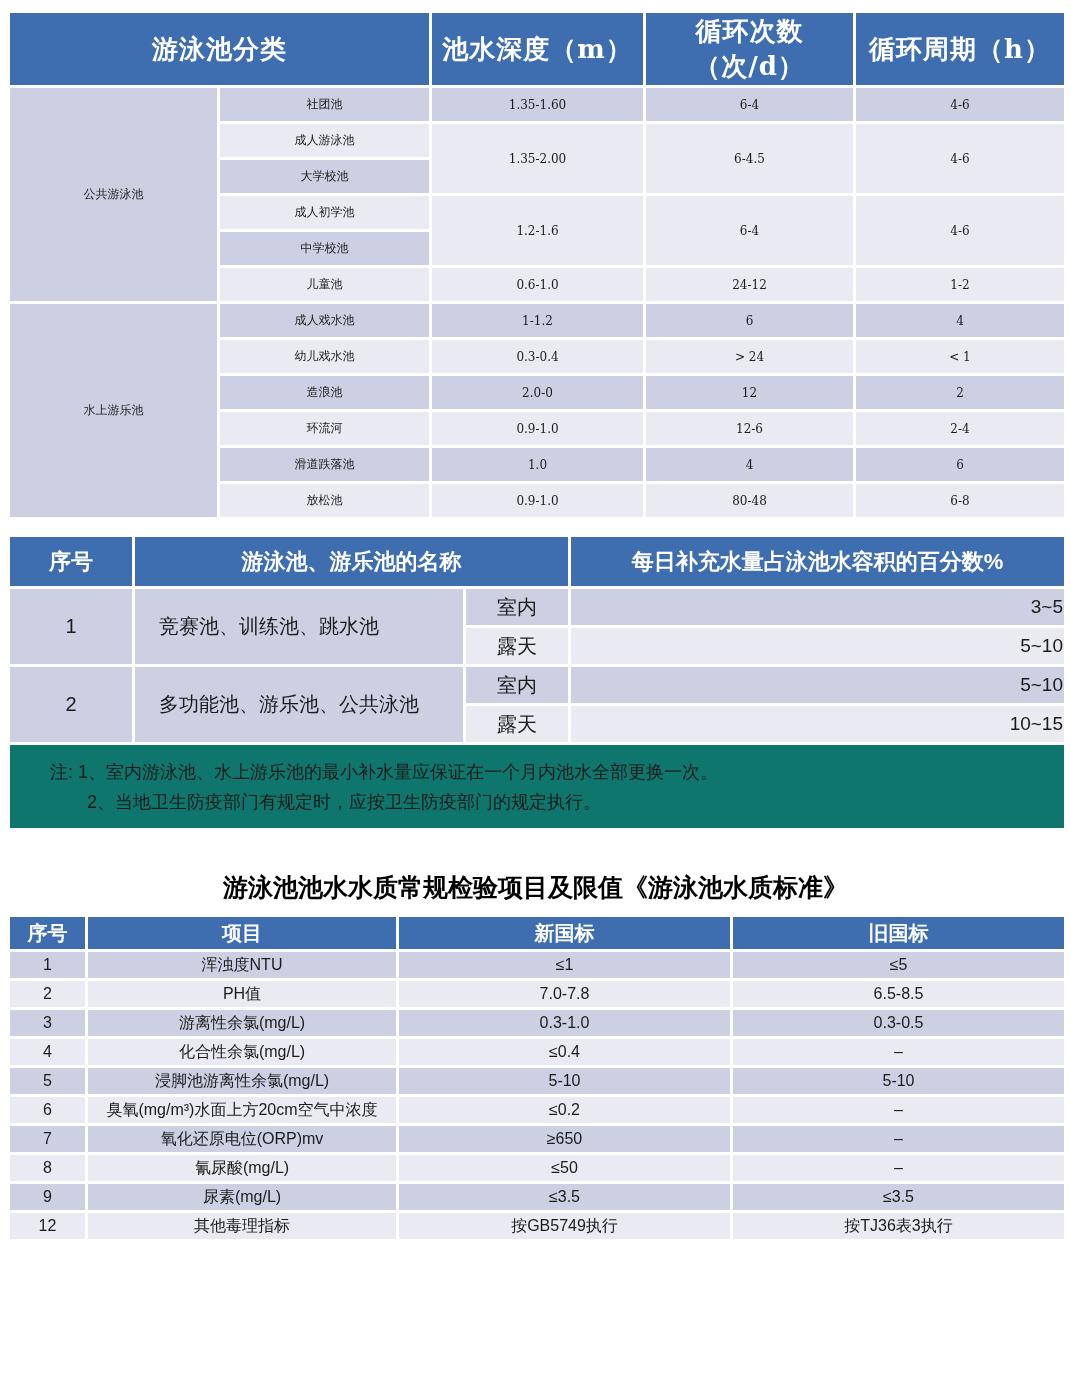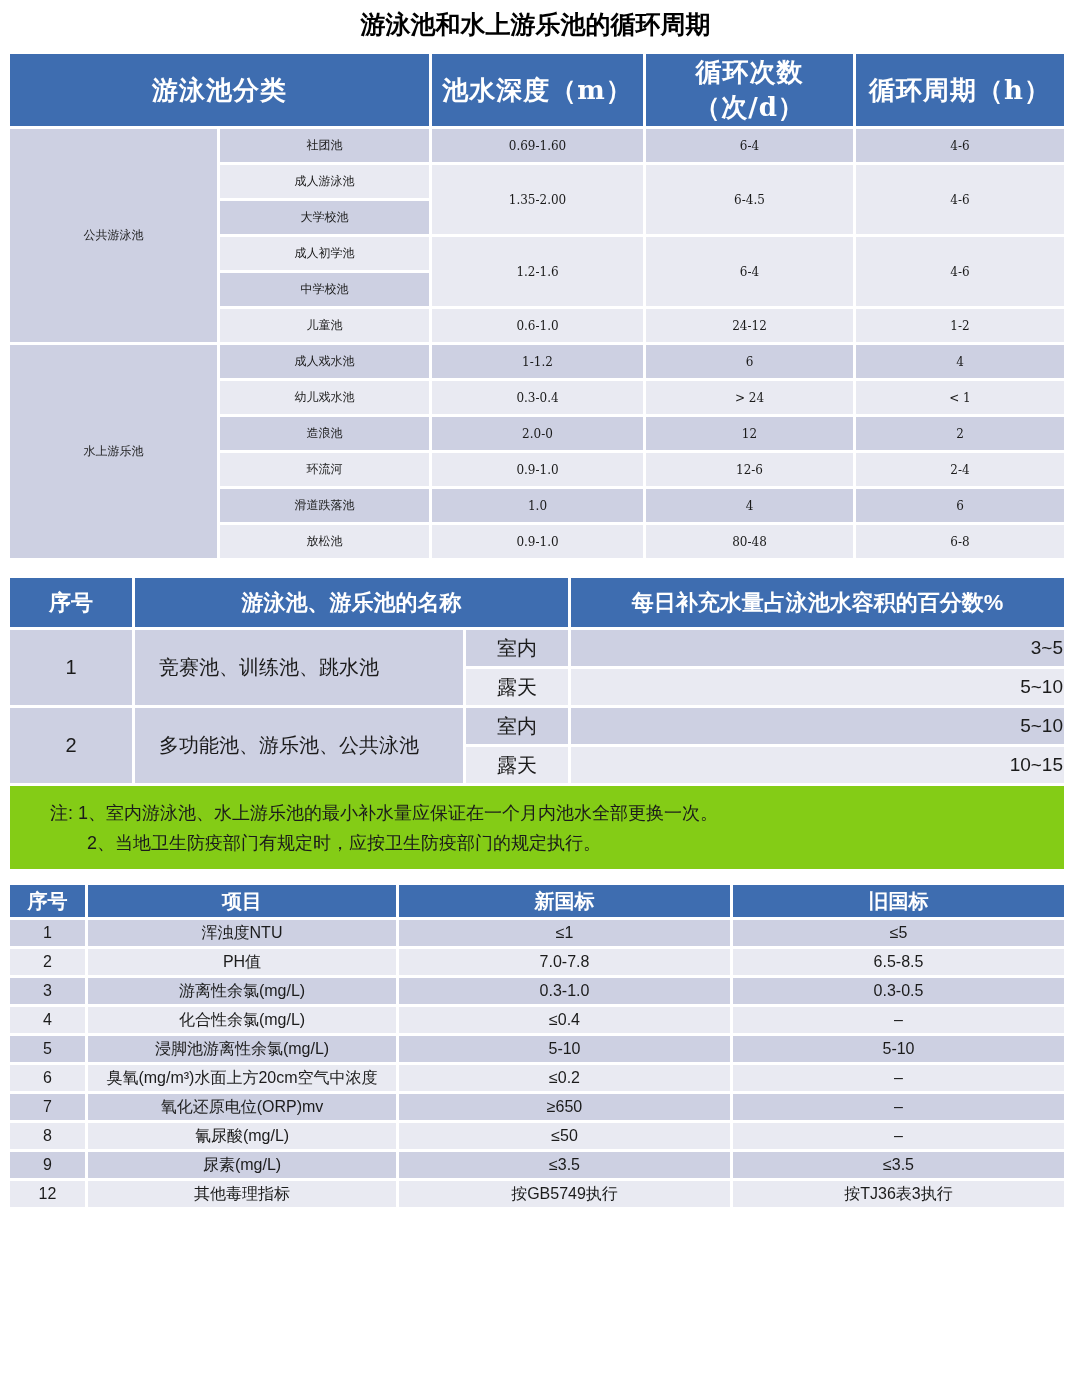--- a/index.html
+++ b/index.html
@@ -32,37 +32,36 @@
 
   
   .t2{margin-top:14px;}
   .t2 thead tr{height:52px;}
   .t2 th{font-size:22px;}
   .t2 tbody tr.sub{height:39px;}
   .t2 td{font-size:20px;}
   .t2 td.name{text-align:left;padding-left:24px;}
   .t2 td.val{text-align:right;padding-left:28px;font-size:19px;}
   .t2 tr.note-row{height:86px;}
-  .t2 tr.note-row td{background:#84cc16;text-align:left;padding-left:40px;font-size:18px;}
+  .t2 tr.note-row td{background:#0f766e;text-align:left;padding-left:40px;font-size:18px;}
   .t2 .note-line{line-height:30px;}
   .t2 .note-line.indent{margin-left:37px;}
 
   
   .t3{margin-top:10px;}
   .t3 thead tr{height:35px;}
   .t3 th{font-size:20px;}
   .t3 tbody tr{height:29px;}
   .t3 td{font-size:16px;}
 </style>
 </head>
 <body>
 
 <main>
 
-  <h1 id="title1" class="title">游泳池和水上游乐池的循环周期</h1>
 
   <table class="t1">
     <colgroup>
       <col style="width:210px">
         <col style="width:212px">
         <col style="width:214px">
         <col style="width:210px">
         <col style="width:211px">
     </colgroup>
     <thead>
@@ -70,21 +69,21 @@
         <th colspan="2">游泳池分类</th>
         <th>池水深度（m）</th>
         <th>循环次数（次/d）</th>
         <th>循环周期（h）</th>
       </tr>
     </thead>
     <tbody>
       <tr class="r-dark">
         <td rowspan="6">公共游泳池</td>
         <td>社团池</td>
-        <td>0.69-1.60</td>
+        <td>1.35-1.60</td>
         <td>6-4</td>
         <td>4-6</td>
       </tr>
       <tr class="r-light">
         <td>成人游泳池</td>
         <td rowspan="2">1.35-2.00</td>
         <td rowspan="2">6-4.5</td>
         <td rowspan="2">4-6</td>
       </tr>
       <tr class="r-dark">
@@ -184,20 +183,21 @@
       </tr>
       <tr class="note-row">
         <td colspan="4">
           <div class="note-line">注: 1、室内游泳池、水上游乐池的最小补水量应保证在一个月内池水全部更换一次。</div>
           <div class="note-line indent">2、当地卫生防疫部门有规定时，应按卫生防疫部门的规定执行。</div>
         </td>
       </tr>
     </tbody>
   </table>
 
+  <h1 id="title3" class="title">游泳池池水水质常规检验项目及限值《游泳池水质标准》</h1>
 
   <table class="t3">
     <colgroup>
       <col style="width:78px">
         <col style="width:311px">
         <col style="width:334px">
         <col style="width:334px">
     </colgroup>
     <thead>
       <tr>

